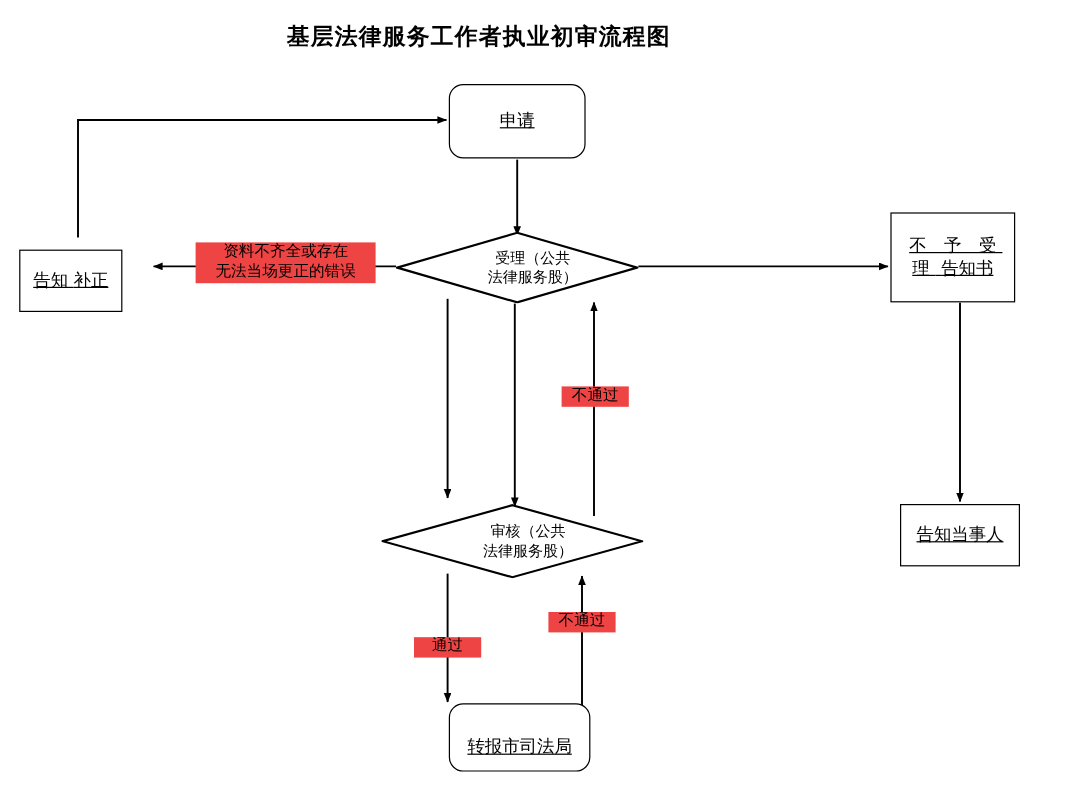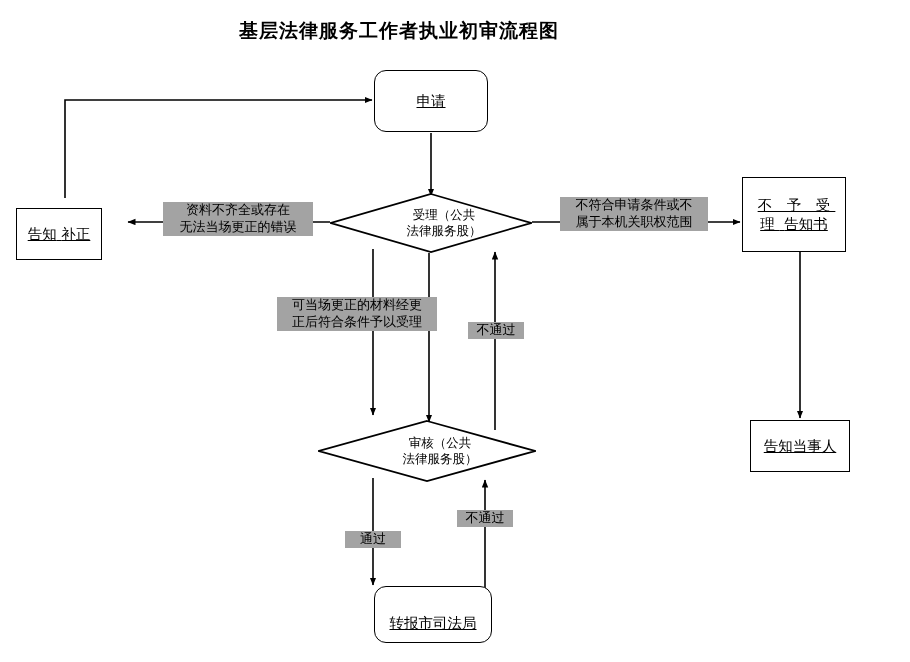--- a/index.html
+++ b/index.html
@@ -86,21 +86,21 @@
     box-sizing: border-box;
   }
   .diamond-label span { display: block; }
 
   .edge-label {
     position: absolute;
     font-size: 13px;
     line-height: 1.3;
     text-align: center;
     white-space: nowrap;
-    background: #a3a3a3;
+    background: #ef4444;
   }
   .edge-label span { display: block; }
 
   .wide-space {
     letter-spacing: 5px;
     padding-left: 5px;
   }
   .lbl-sm { font-size: 13px; }
 </style>
 </head>
@@ -189,29 +189,21 @@
 
   <div class="node box box-round box-top-text" style="left:374px; top:586px; width:118px; height:57px;">
     <span>转报市司法局</span>
   </div>
 
   <div class="edge-label" style="left:163px; top:202px; width:150px;">
     <span>资料不齐全或存在</span>
     <span>无法当场更正的错误</span>
   </div>
 
-  <div class="edge-label" style="left:560px; top:197px; width:148px;">
-    <span>不符合申请条件或不</span>
-    <span>属于本机关职权范围</span>
-  </div>
-
-  <div class="edge-label" style="left:277px; top:297px; width:160px;">
-    <span>可当场更正的材料经更</span>
-    <span>正后符合条件予以受理</span>
-  </div>
+
 
 
   <div class="edge-label" style="left:468px; top:322px; width:56px;">
     <span>不通过</span>
   </div>
 
   <div class="edge-label" style="left:345px; top:510px; width:56px;margin-top:21px;">
     <span>通过</span>
   </div>
 

